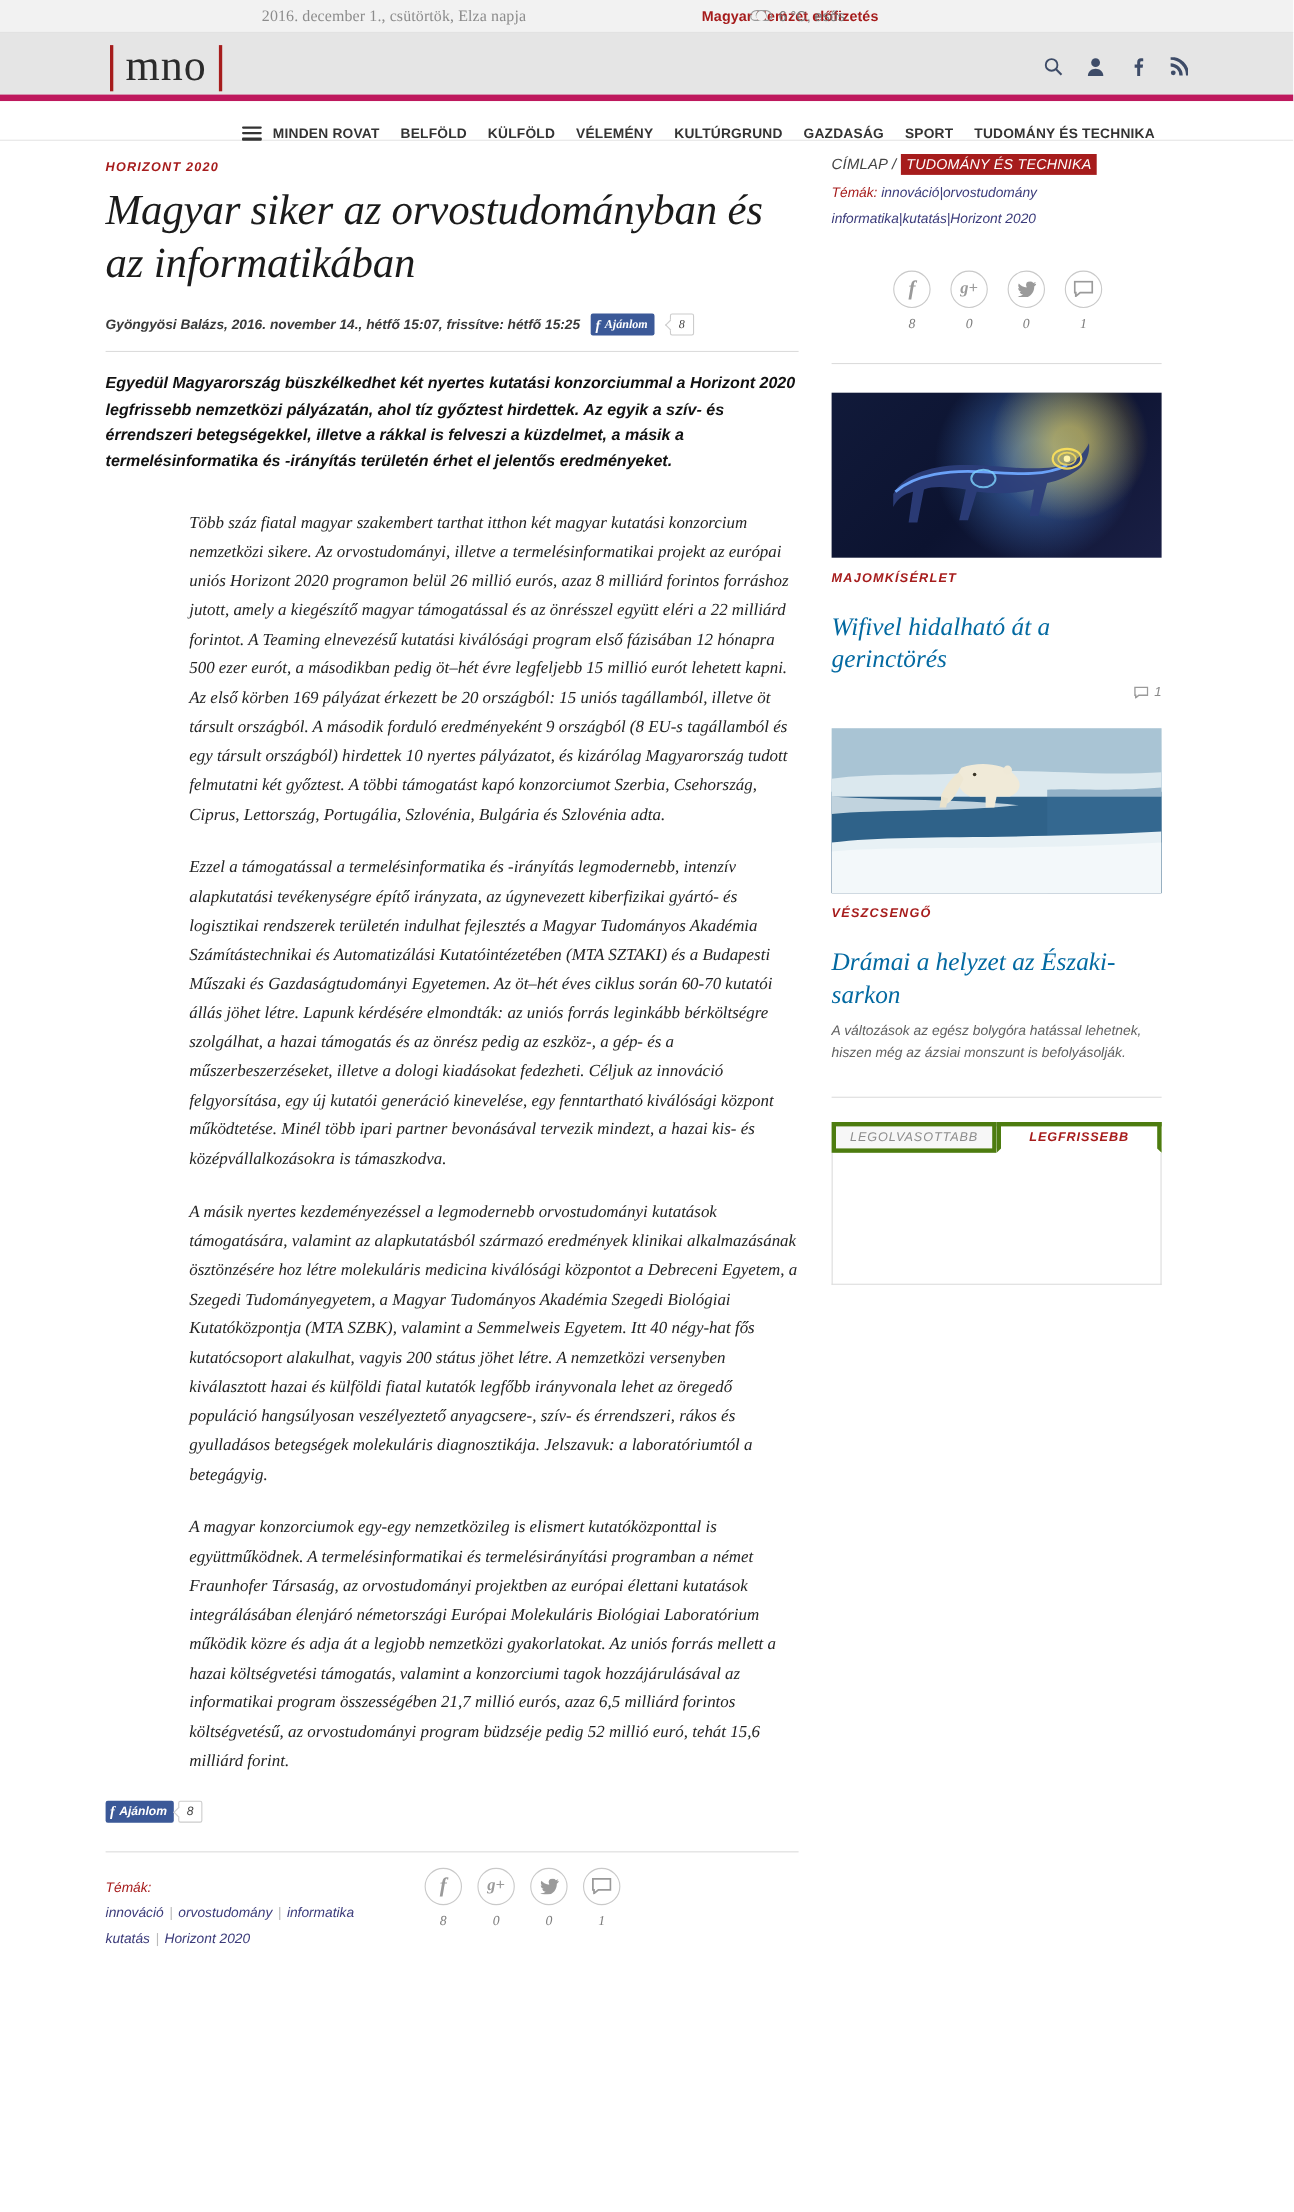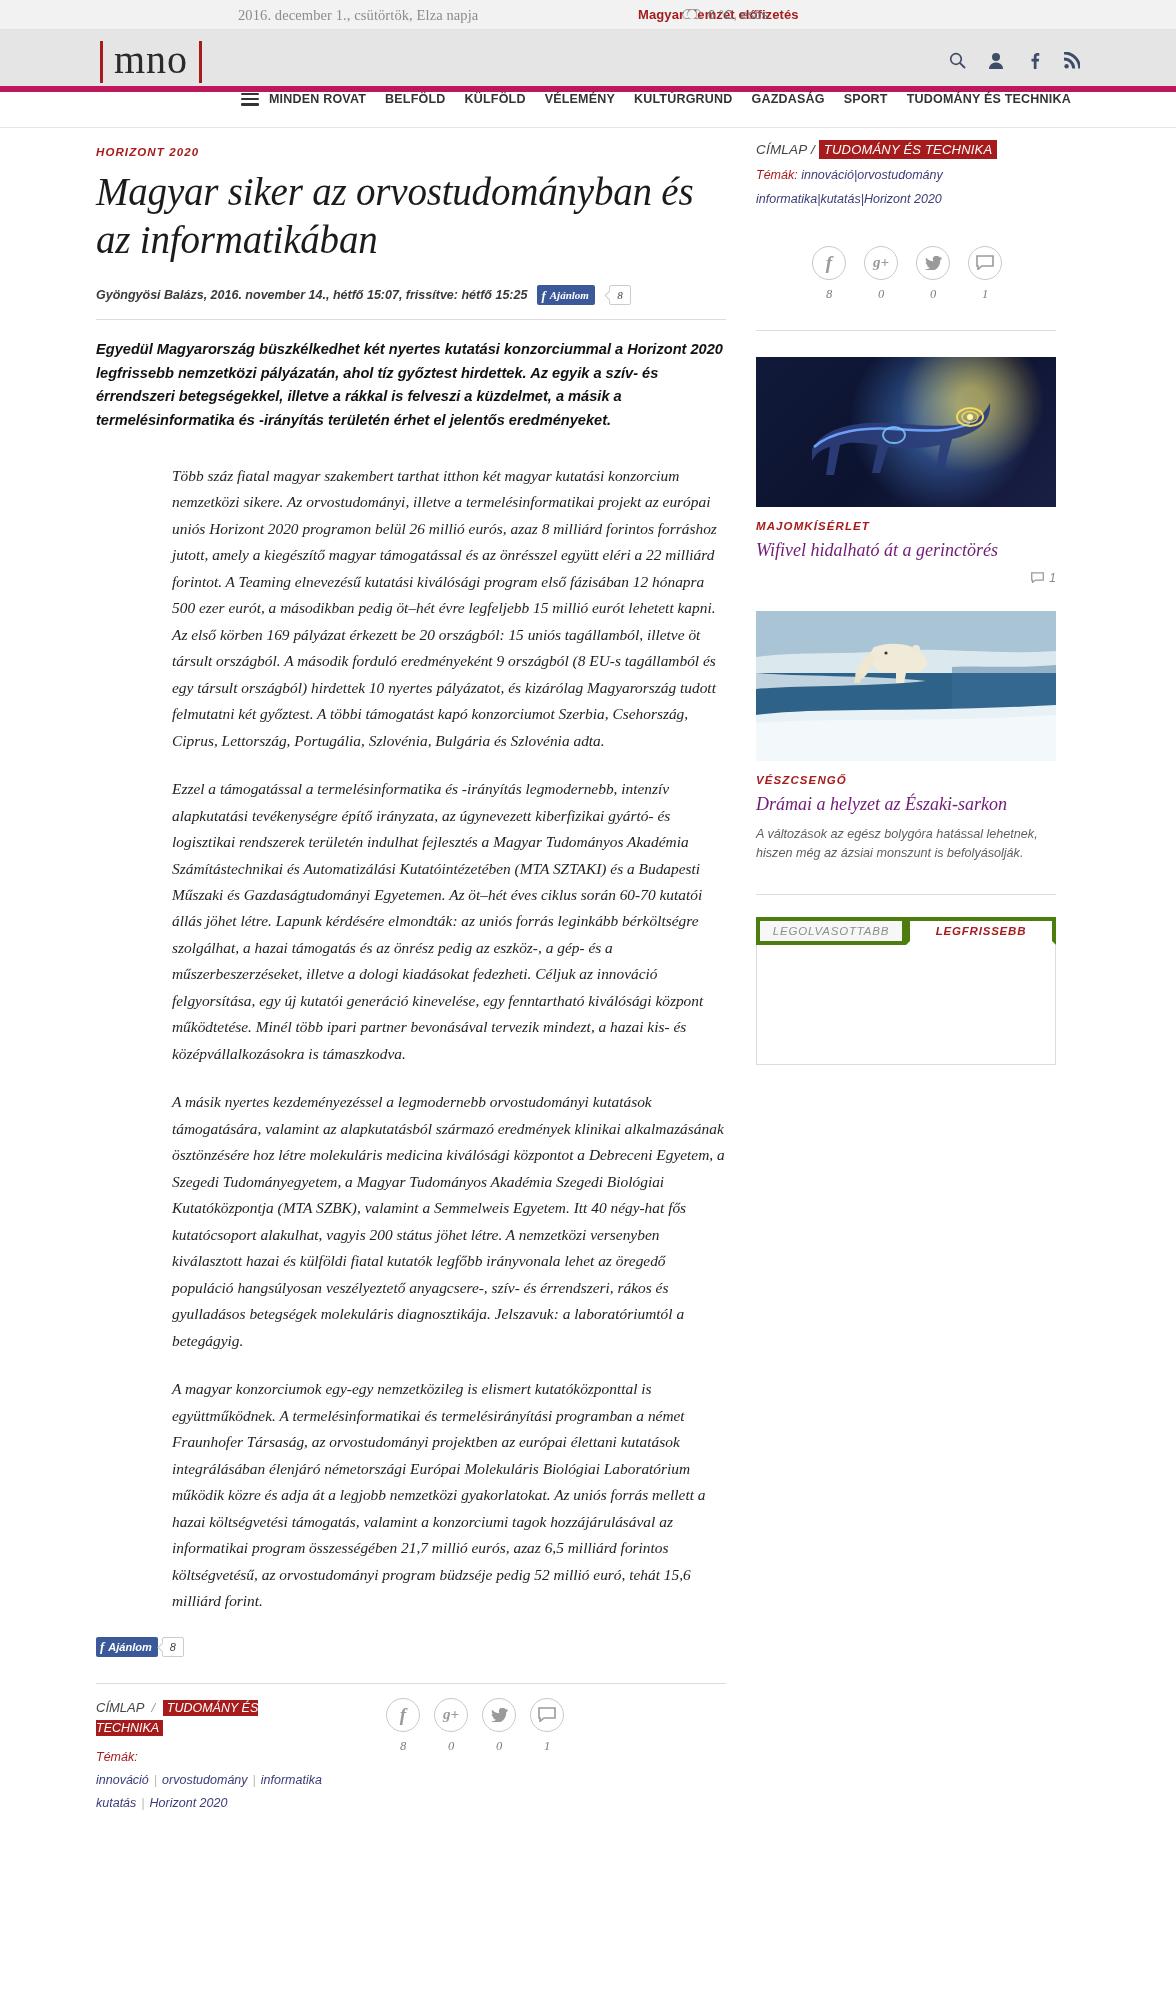--- a/index.html
+++ b/index.html
@@ -114,25 +114,25 @@
 
   
   .nav {
     position: relative;
     height: 36px;
     border-bottom: 1px solid #e5e5e5;
     background: #fff;
   }
   .nav-inner {
     position: absolute;
-    left: 241px;
+    left: 220px;
     top: 0;
     height: 36px;
     display: flex;
-    align-items: flex-start;
+    align-items: flex-end;
     gap: 19px;
     font-size: 12.5px;
     letter-spacing: .2px;
     color: #333;
     font-weight: bold;
   }
   .burger {
     display: inline-flex;
     flex-direction: column;
     justify-content: space-between;
@@ -357,24 +357,24 @@
   }
   .card-kicker {
     margin-top: 13px;
     font-size: 11.5px;
     letter-spacing: 1.1px;
     color: #a61c1c;
     font-weight: bold;
   }
   .card-title {
     font-family: "Liberation Serif", serif;
-    font-size: 18px;
+    font-size: 23px;
     line-height: 1.28;
-    color: #701a75;
-    margin-top: 7px;
+    color: #0369a1;
+    margin-top: 23px;
     cursor: pointer;
   }
   .card-lead {
     margin-top: 9px;
     font-size: 12.6px;
     line-height: 1.55;
     color: #5f5f5f;
   }
   .comment-count {
     margin-top: 9px;
@@ -512,25 +512,20 @@
       <div class="bottom-share">
         <span class="fb-rec">
           <span class="f">f</span>
           <span>Ajánlom</span>
         </span>
         <span class="fb-count">8</span>
       </div>
 
       <div class="bottom-meta">
         <div class="breadcrumb-block">
-          <div class="crumb">
-            <span class="cim">CÍMLAP</span>
-            <span class="sep">/</span>
-            <span class="tag-red"><span>TUDOMÁNY ÉS</span><br><span>TECHNIKA</span></span>
-          </div>
           <div class="temak-row">
             <span class="temak-label">Témák:</span>
             <a>innováció</a><span class="pipe">|</span><a>orvostudomány</a><span class="pipe">|</span><a>informatika</a><br>
             <a>kutatás</a><span class="pipe">|</span><a>Horizont 2020</a>
           </div>
         </div>
 
         <div class="social-row">
           <div class="soc">
             <div class="soc-circle">f</div>

